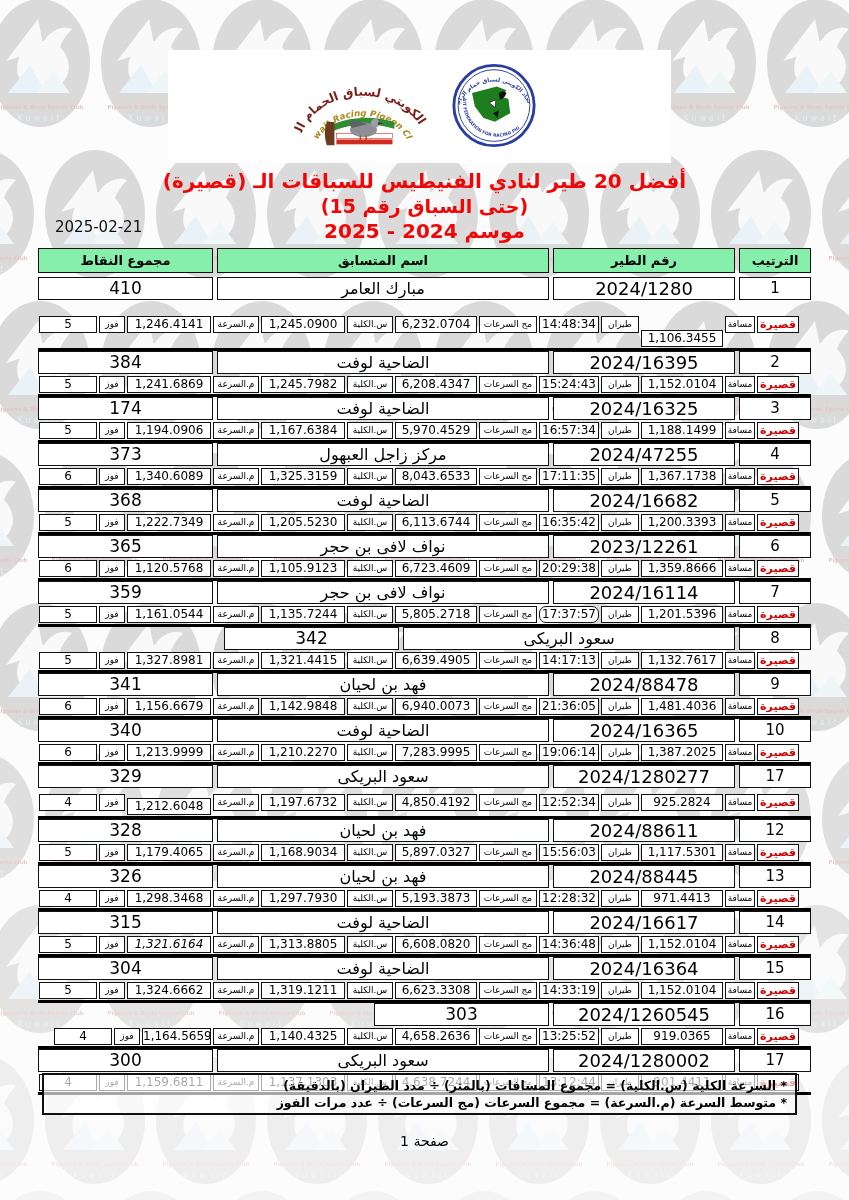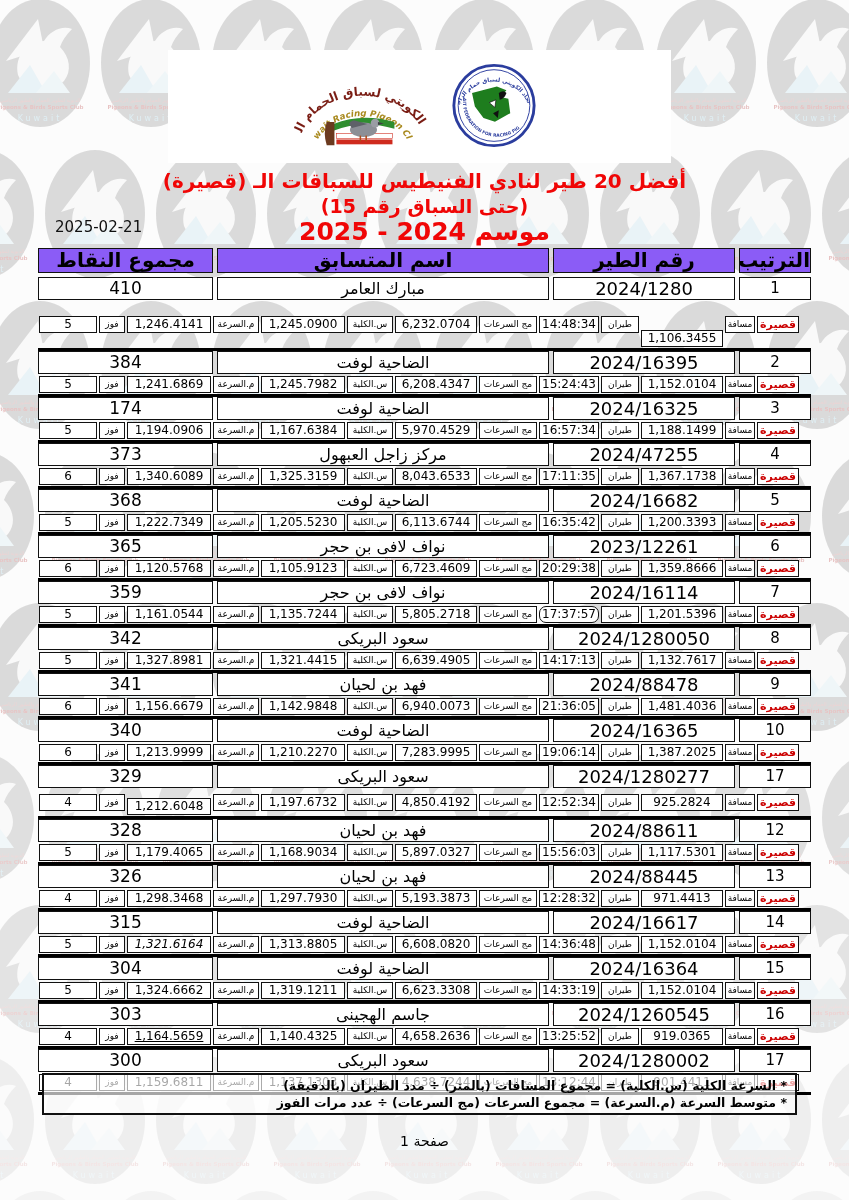--- a/index.html
+++ b/index.html
@@ -16,32 +16,32 @@
   
   #header-box{position:absolute;left:168px;top:50px;width:503px;height:113px;background:#ffffff;}
   #club-logo{position:absolute;left:122px;top:14px;}
   #fed-logo{position:absolute;left:283px;top:10px;}
 
   #date-label{position:absolute;left:55px;top:218px;font-size:15px;color:#111;direction:ltr;}
 
   #title-block{position:absolute;left:0;top:168px;width:849px;text-align:center;direction:rtl;color:#f00606;font-weight:bold;}
   #title-line1{font-size:20px;line-height:26px;}
   #title-line2{font-size:19px;line-height:25px;}
-  #title-line3{font-size:25px;line-height:25px;}
+  #title-line3{font-size:20px;line-height:25px;}
 
   
   #results-table{position:absolute;left:38px;top:248px;width:773px;direction:rtl;}
   .mainrow{display:flex;direction:rtl;gap:4px;}
   .mcell{box-sizing:border-box;border:1px solid #111;background:#fff;height:24px;line-height:22px;text-align:center;overflow:hidden;white-space:nowrap;}
   .c-rank{width:72px;font-size:15px;}
   .c-bird{width:182px;font-size:18px;direction:ltr;}
   .c-name{width:332px;font-size:16px;}
   .c-points{width:175px;font-size:17px;}
 
-  #header-row .mcell{background:#8b5cf6;font-weight:bold;font-size:20px;height:25px;line-height:23px;}
+  #header-row .mcell{background:#86efac;font-weight:bold;font-size:13px;height:25px;line-height:23px;}
 
   .entry{padding-bottom:1px;border-bottom:3px solid #000;margin-bottom:0;}
   .entry .mainrow{margin-bottom:2px;}
   .entry .mainrow .mcell{height:23px;line-height:21px;}
   #header-row{margin-bottom:4px;}
 
   .detailrow{display:flex;direction:rtl;gap:2px;padding-right:12px;align-items:center;}
   .dbox{box-sizing:border-box;border:1px solid #111;background:#fff;height:17px;line-height:15px;text-align:center;overflow:hidden;white-space:nowrap;}
   .dbox.lbl{font-size:9px;}
   .dbox.val{font-size:12px;direction:ltr;}
@@ -1042,21 +1042,20 @@
               <div class="dbox val" style="width: 84px;">1,135.7244</div>
               <div class="dbox lbl" style="width: 46px;">م.السرعة</div>
               <div class="dbox val" style="width: 84px;">1,161.0544</div>
               <div class="dbox lbl" style="width: 26px;">فوز</div>
               <div class="dbox val" style="width: 58px;">5</div>
             </div>
           </div>
           <div class="entry">
             <div class="mainrow">
               <div class="mcell c-rank">8</div>
-              <div class="mcell c-bird">2024/1280050</div>
               <div class="mcell c-name">سعود البريكى</div>
               <div class="mcell c-points">342</div>
             </div>
             <div class="detailrow">
               <div class="dbox cat" style="width: 42px;">قصيرة</div>
               <div class="dbox lbl" style="width: 30px;">مسافة</div>
               <div class="dbox val" style="width: 82px;">1,132.7617</div>
               <div class="dbox lbl" style="width: 38px;">طيران</div>
               <div class="dbox val" style="width: 60px;">14:17:13</div>
               <div class="dbox lbl" style="width: 58px;">مج السرعات</div>
@@ -1227,35 +1226,34 @@
               <div class="dbox lbl" style="width: 46px;">م.السرعة</div>
               <div class="dbox val" style="width: 84px;">1,324.6662</div>
               <div class="dbox lbl" style="width: 26px;">فوز</div>
               <div class="dbox val" style="width: 58px;">5</div>
             </div>
           </div>
           <div class="entry">
             <div class="mainrow">
               <div class="mcell c-rank">16</div>
               <div class="mcell c-bird">2024/1260545</div>
-              <div class="mcell c-name">جاسم الهجينى</div>
               <div class="mcell c-points">303</div>
             </div>
             <div class="detailrow">
               <div class="dbox cat" style="width: 42px;">قصيرة</div>
               <div class="dbox lbl" style="width: 30px;">مسافة</div>
               <div class="dbox val" style="width: 82px;">919.0365</div>
               <div class="dbox lbl" style="width: 38px;">طيران</div>
               <div class="dbox val" style="width: 60px;">13:25:52</div>
               <div class="dbox lbl" style="width: 58px;">مج السرعات</div>
               <div class="dbox val" style="width: 82px;">4,658.2636</div>
               <div class="dbox lbl" style="width: 46px;">س.الكلية</div>
               <div class="dbox val" style="width: 84px;">1,140.4325</div>
               <div class="dbox lbl" style="width: 46px;">م.السرعة</div>
-              <div class="dbox val" style="width: 84px; text-decoration: underline;">1,164.5659</div>
+              <div class="dbox val" style="width: 69px;">1,164.5659</div>
               <div class="dbox lbl" style="width: 26px;">فوز</div>
               <div class="dbox val" style="width: 58px;">4</div>
             </div>
           </div>
           <div class="entry">
             <div class="mainrow">
               <div class="mcell c-rank">17</div>
               <div class="mcell c-bird">2024/1280002</div>
               <div class="mcell c-name">سعود البريكى</div>
               <div class="mcell c-points">300</div>

